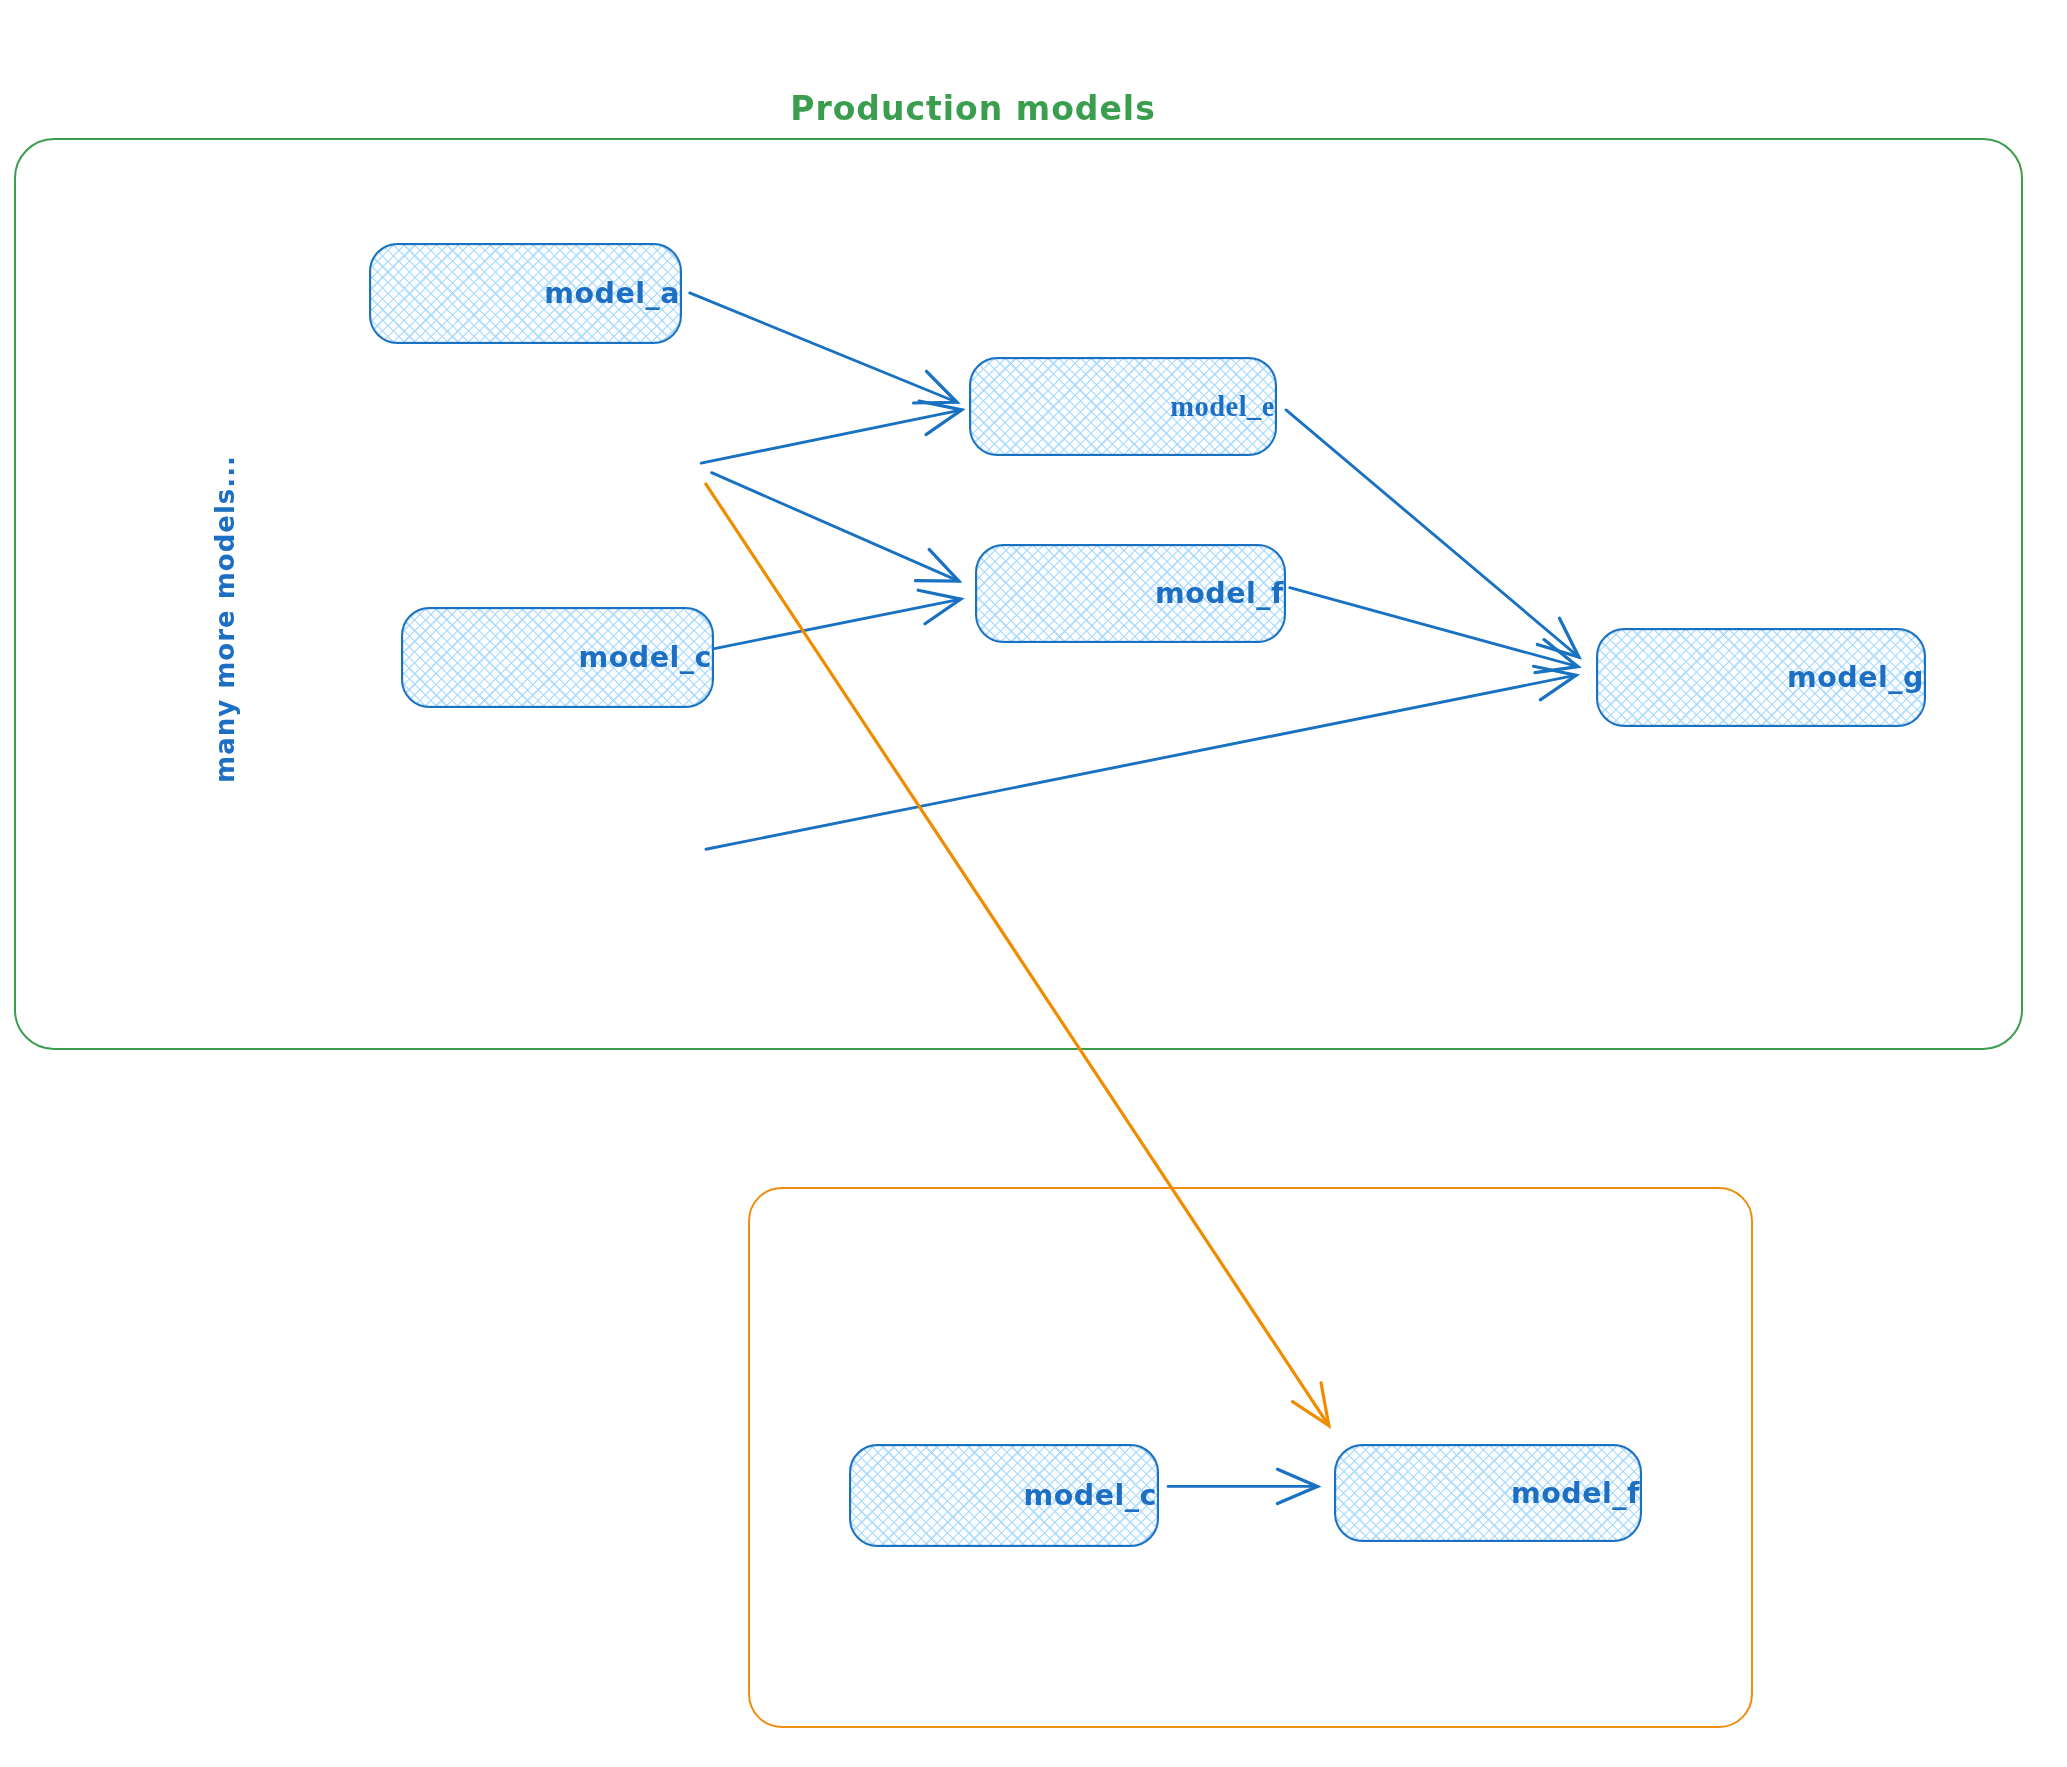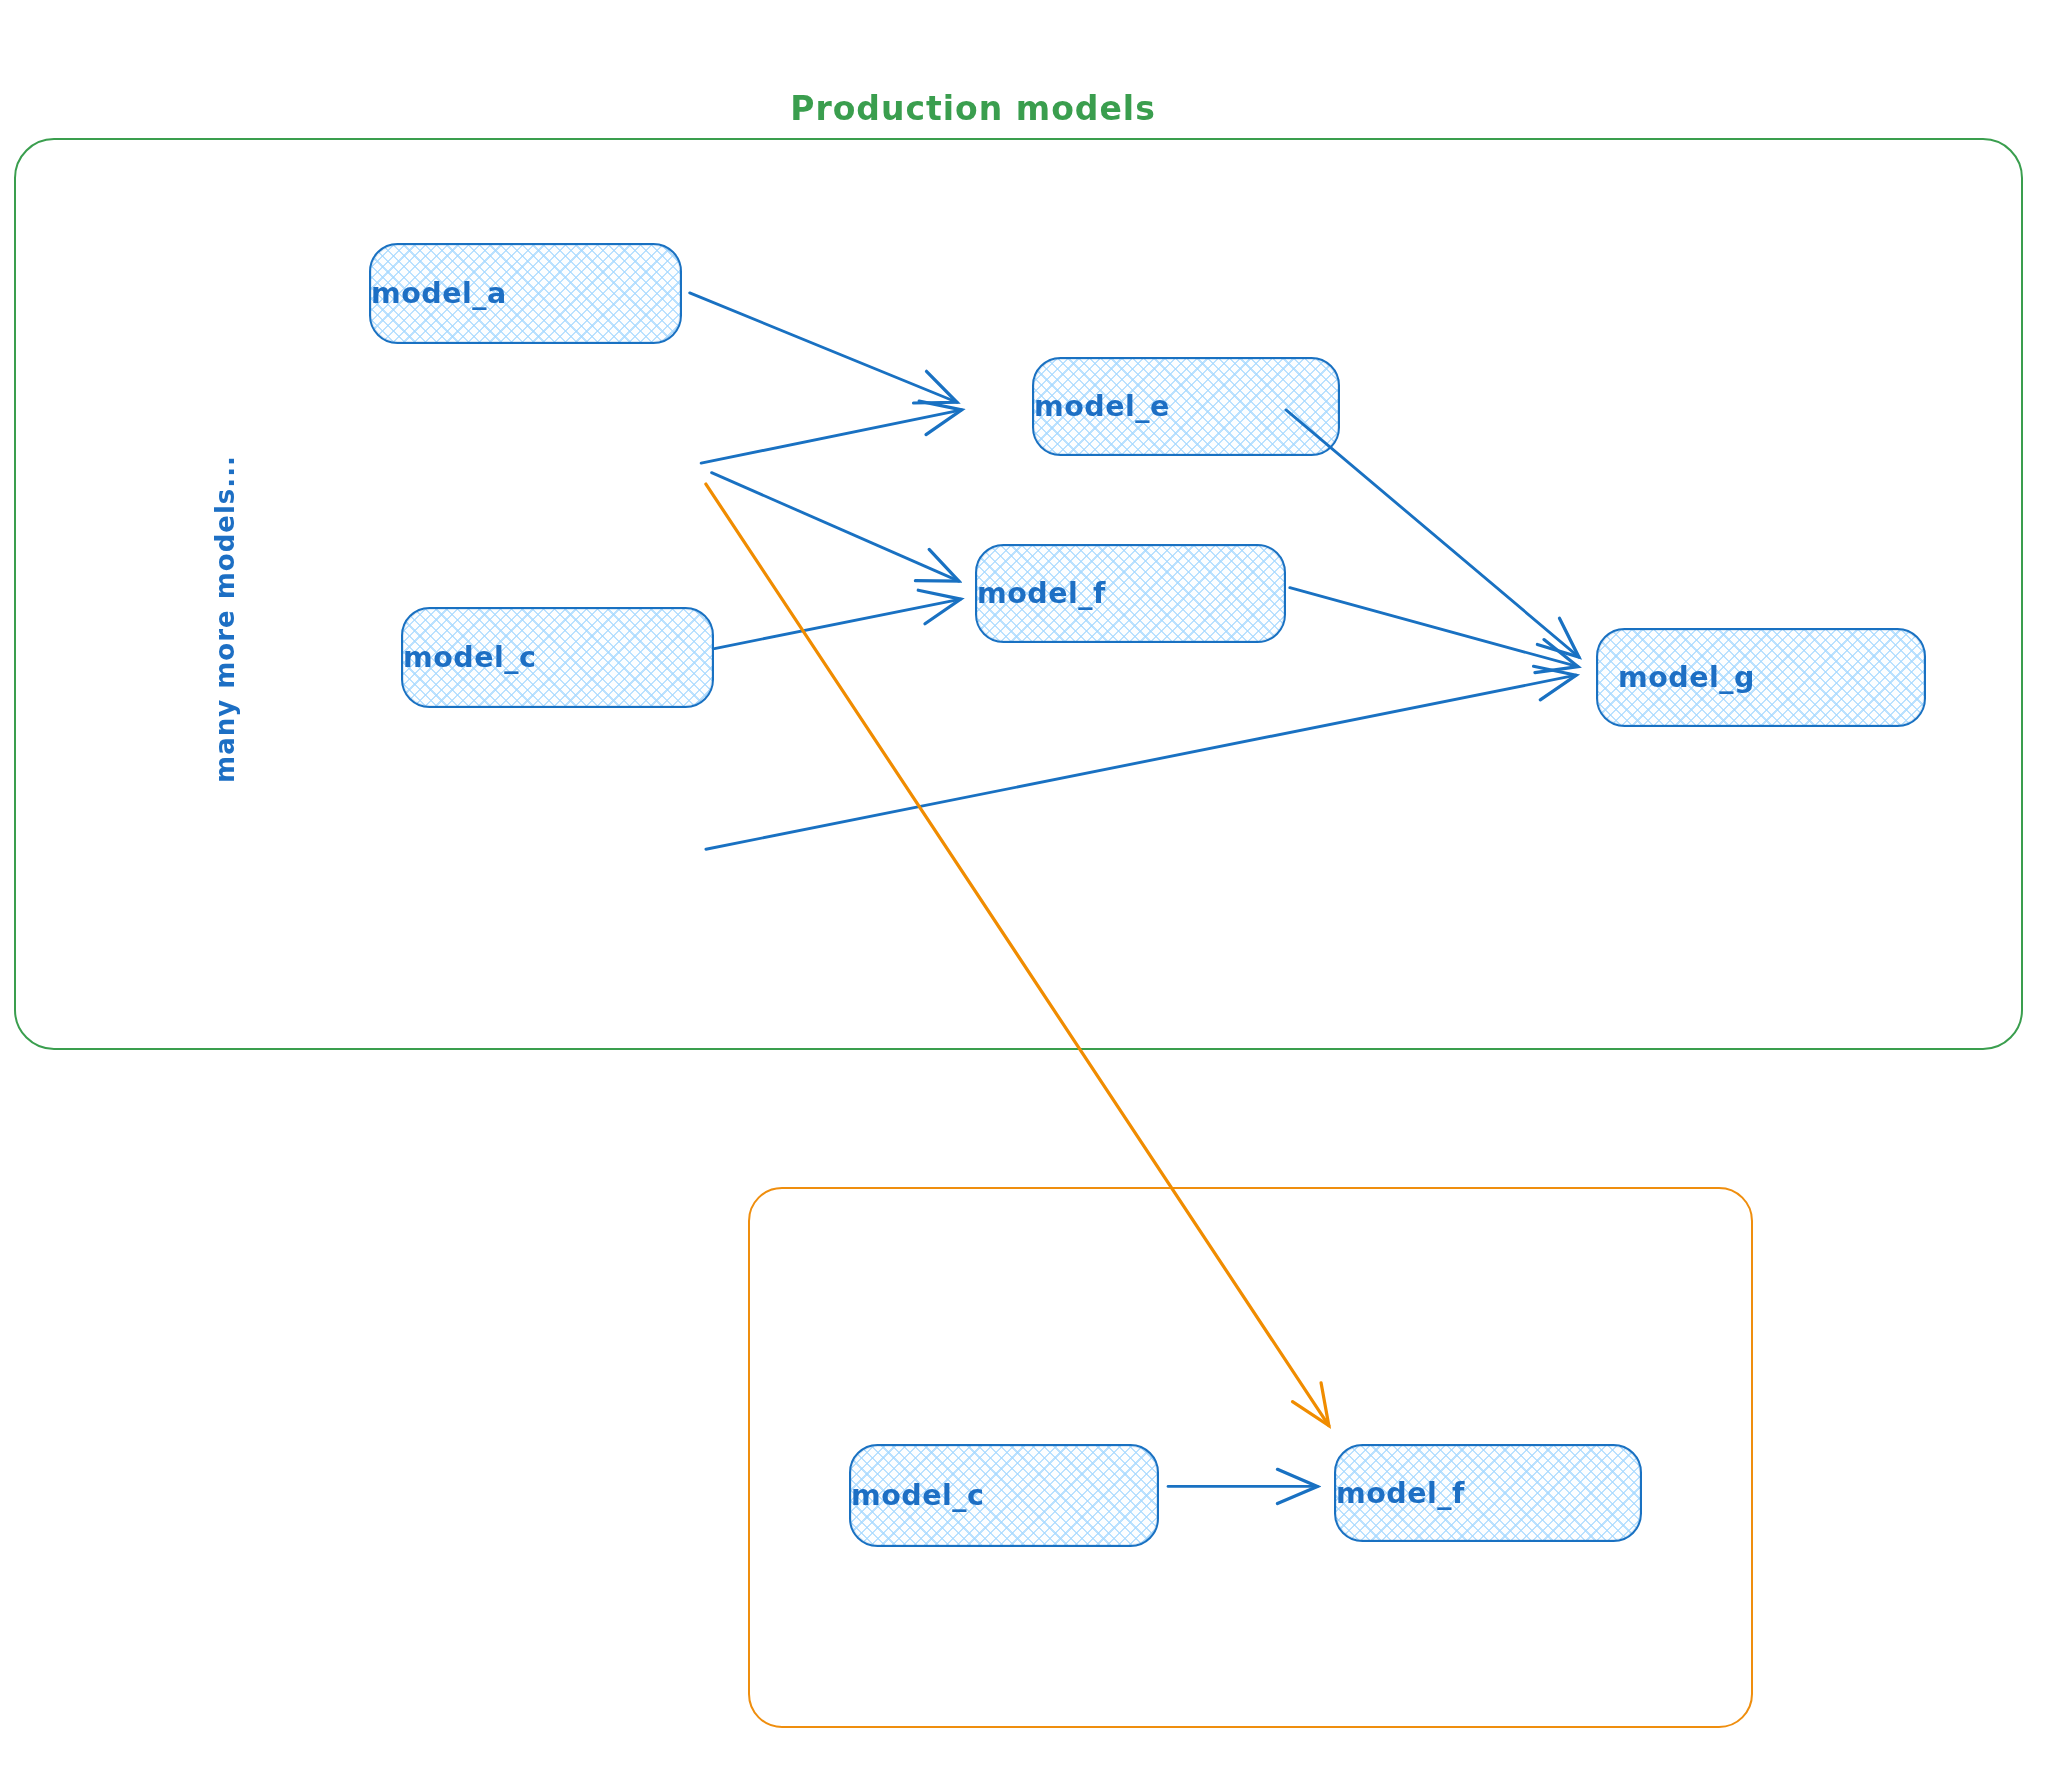--- a/index.html
+++ b/index.html
@@ -49,21 +49,21 @@
     white-space:nowrap;
     color:var(--blue-text);
     font-size:26px;
     font-weight:600;
     letter-spacing:1px;
   }
   .node{
     position:absolute;
     display:flex;
     align-items:center;
-    justify-content:flex-start;
+    justify-content:flex-end;
     border:2.9px solid var(--blue);
     border-radius:28.5px;
     color:var(--blue-text);
     font-size:28.5px;
     font-weight:600;
     letter-spacing:0.5px;
     background-color:#fdfeff;
     background-image:
       repeating-linear-gradient(45deg,  var(--hatch) 0px, var(--hatch) 1.5px, transparent 1.5px, transparent 7.6px),
       repeating-linear-gradient(135deg, var(--hatch) 0px, var(--hatch) 1.5px, transparent 1.5px, transparent 7.6px);
@@ -83,21 +83,21 @@
   <div class="group-title green">Production models</div>
   <div class="group-frame green"></div>
   <div class="side-label">many more models...</div>
 
   <div class="node" style="left:369px;top:243px;width:309px;height:97px;">
     <span>model_a</span>
   </div>
   <div class="node" style="left:401px;top:607px;width:309px;height:97px;">
     <span>model_c</span>
   </div>
-  <div class="node" style="left:1032px;top:357px;width:304px;height:95px;">
+  <div class="node" style="left:969px;top:357px;width:304px;height:95px;font-family:Liberation Serif, serif;">
     <span>model_e</span>
   </div>
   <div class="node" style="left:975px;top:544px;width:307px;height:95px;">
     <span>model_f</span>
   </div>
   <div class="node" style="left:1596px;top:628px;width:306px;height:95px;padding-left:20px;">
     <span>model_g</span>
   </div>
 
   <div class="group-frame orange"></div>

